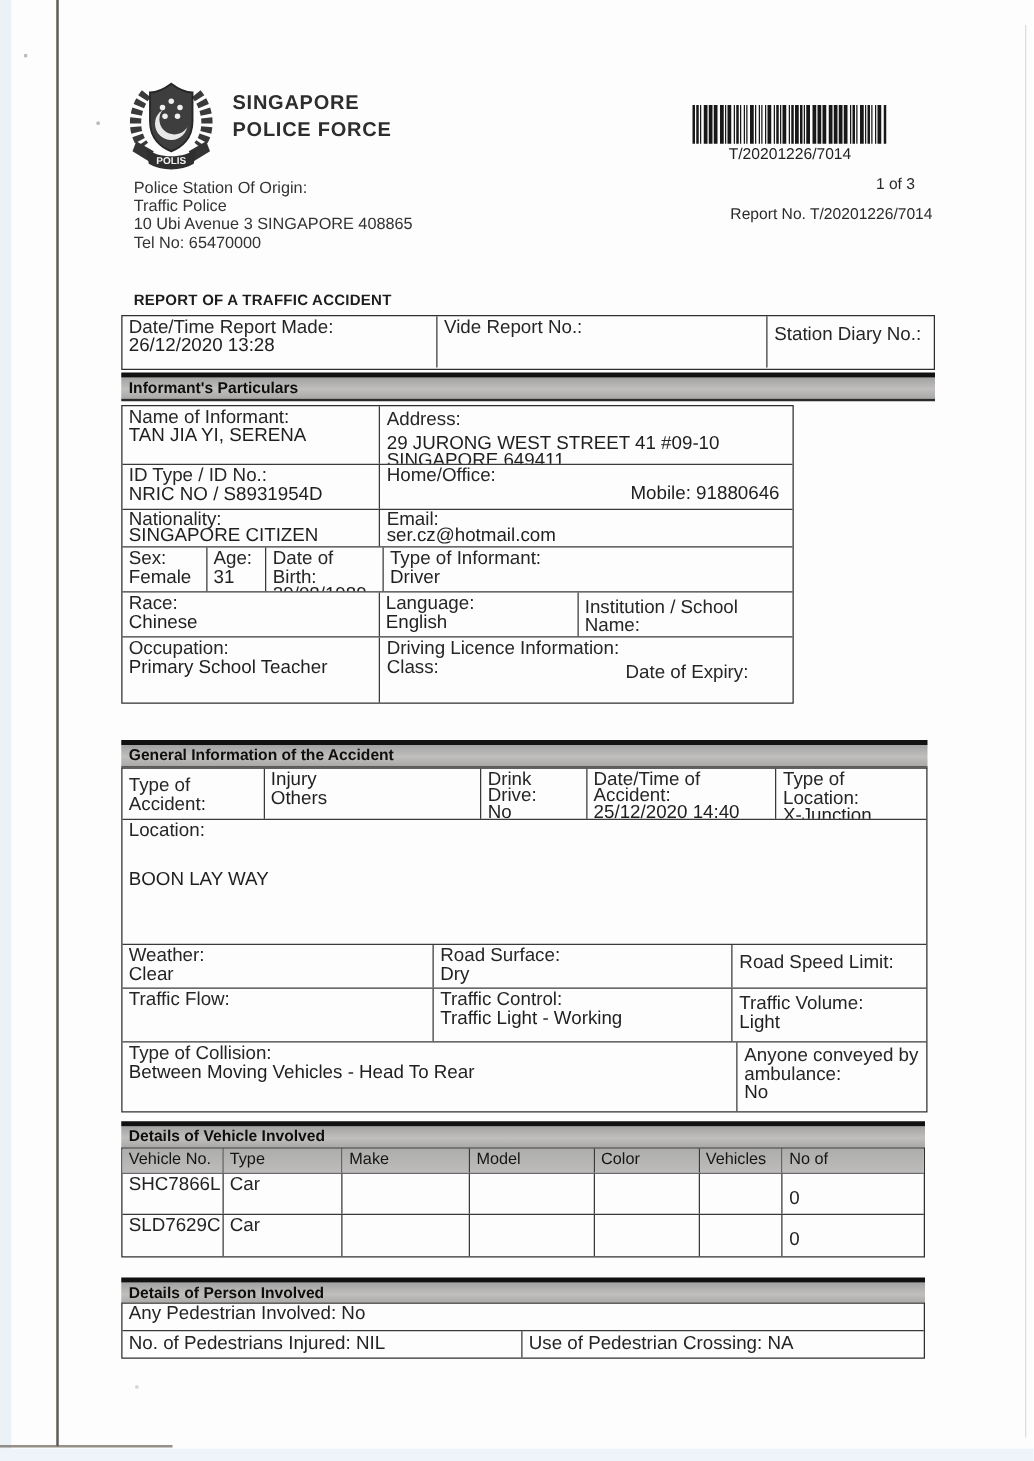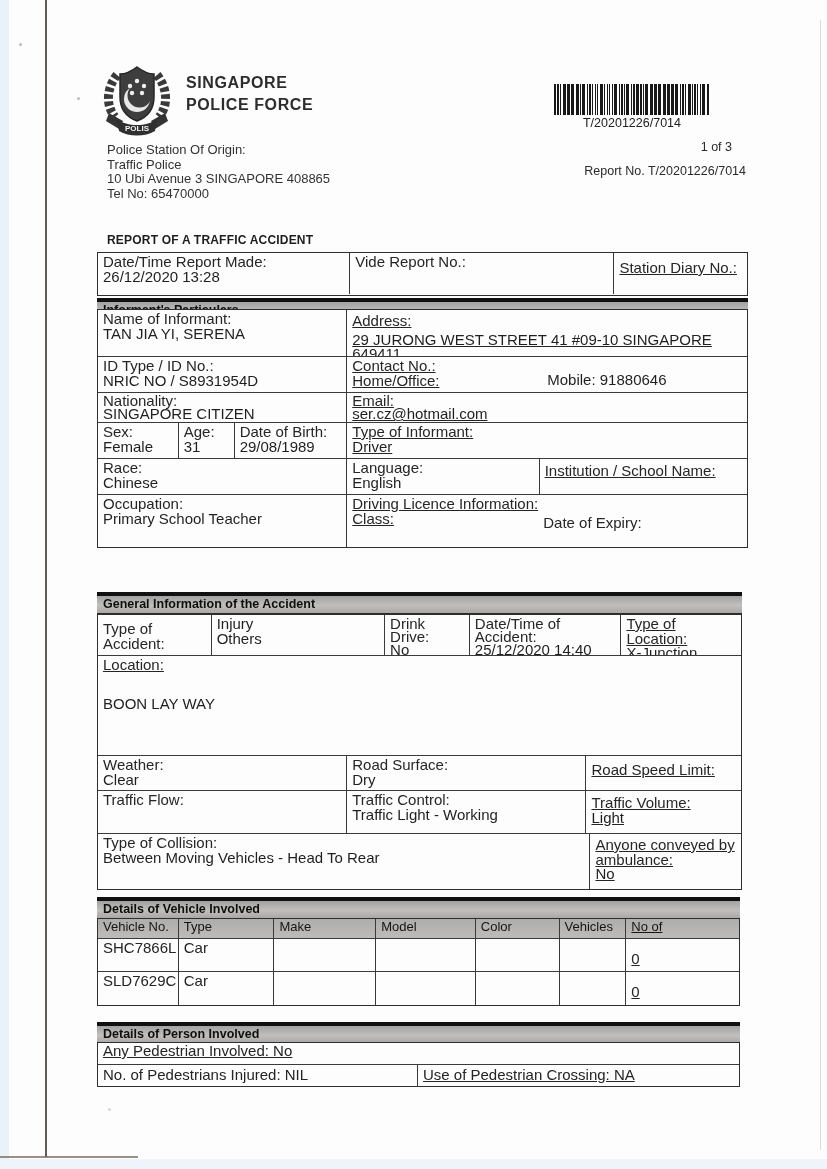--- a/index.html
+++ b/index.html
@@ -32,21 +32,21 @@
   .secbar{box-sizing:border-box;height:23px;
     border-top:4px solid #111;border-bottom:2px solid #2b2b2b;
     background:linear-gradient(180deg,#a2a2a2 0%,#c0bfbd 55%,#a9a8a6 100%);
     font-size:12.5px;font-weight:bold;color:#0e0e0e;padding:1px 0 0 6px;line-height:15px;}
   
   .tbl{box-sizing:border-box;border:1.5px solid #2f2f30;background:#fdfdfe;}
   .trow{display:flex;border-bottom:1px solid #3a3a3c;box-sizing:border-box;}
   .trow:last-child{border-bottom:none;}
   .cell{box-sizing:border-box;border-right:1px solid #3a3a3c;position:relative;
     padding:2px 5px;font-size:15px;line-height:14.5px;color:#242424;overflow:hidden;}
-  .cell:last-child{border-right:none;text-decoration:underline;}
+  .cell:last-child{border-right:none;}
   .lbl{color:#262626;}
   .val{color:#1f1f1f;}
   .preline{white-space:pre-line;}
   .tight{line-height:13.2px;}
   
   .vhead .cell{background:linear-gradient(180deg,#adadab,#bdbcba);font-size:13px;
     padding-top:1px;color:#151515;}
 </style>
 </head>
 <body>
@@ -167,38 +167,37 @@
         <div class="lbl">Vide Report No.:</div>
       </div>
       <div class="cell" style="width:133px">
         <div class="lbl" style="padding-top:6px">Station Diary No.:</div>
       </div>
     </div>
   </div>
 
   <div class="abs secbar" style="left:97px;top:298px;width:651px">Informant's Particulars</div>
 
-  <div class="abs tbl" style="left:97px;top:309px;width:651px">
+  <div class="abs tbl" style="left:97px;top:324px;width:538px">
     <div class="trow" style="height:47px">
       <div class="cell" style="width:250px">
         <div class="lbl">Name of Informant:</div>
         <div class="val">TAN JIA YI, SERENA</div>
       </div>
       <div class="cell" style="width:401px">
         <div class="lbl" style="padding-top:2px">Address:</div>
         <div class="val" style="margin-top:4px">29 JURONG WEST STREET 41 #09-10 SINGAPORE 649411</div>
       </div>
     </div>
     <div class="trow" style="height:36px">
       <div class="cell" style="width:250px">
         <div class="lbl">ID Type / ID No.:</div>
         <div class="val">NRIC NO / S8931954D</div>
       </div>
       <div class="cell" style="width:401px">
-        <div class="lbl">Contact No.:</div>
         <div class="lbl">Home/Office:</div>
         <span class="val" style="position:absolute;left:200px;top:16px">Mobile: 91880646</span>
       </div>
     </div>
     <div class="trow" style="height:30px">
       <div class="cell tight" style="width:250px;padding-top:1px">
         <div class="lbl">Nationality:</div>
         <div class="val">SINGAPORE CITIZEN</div>
       </div>
       <div class="cell tight" style="width:401px;padding-top:1px">

